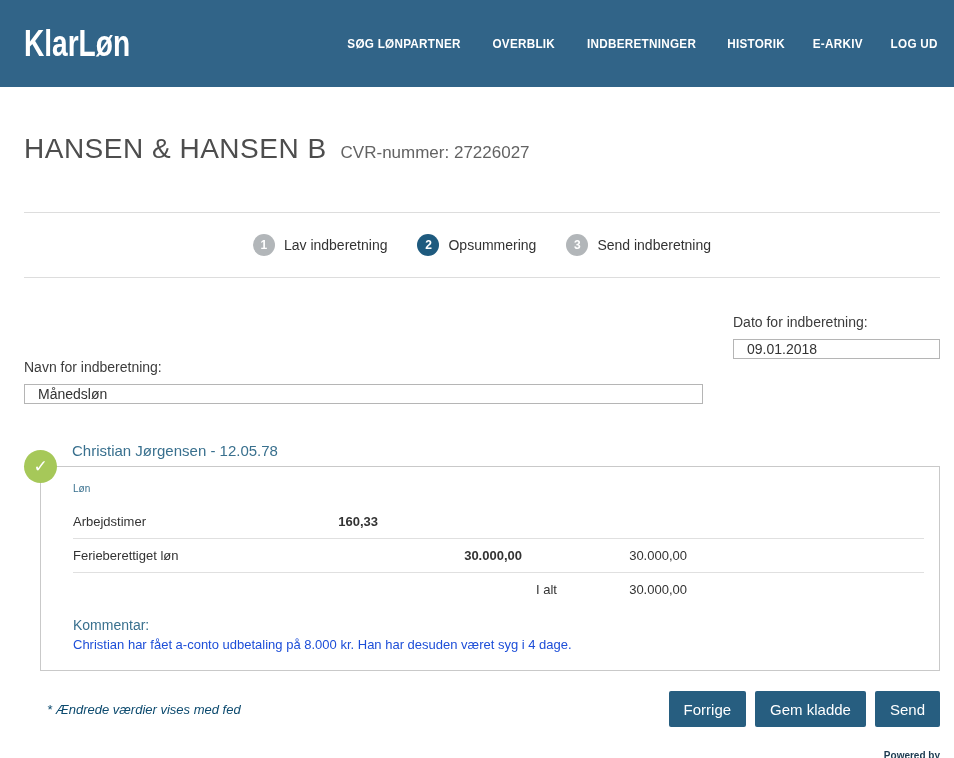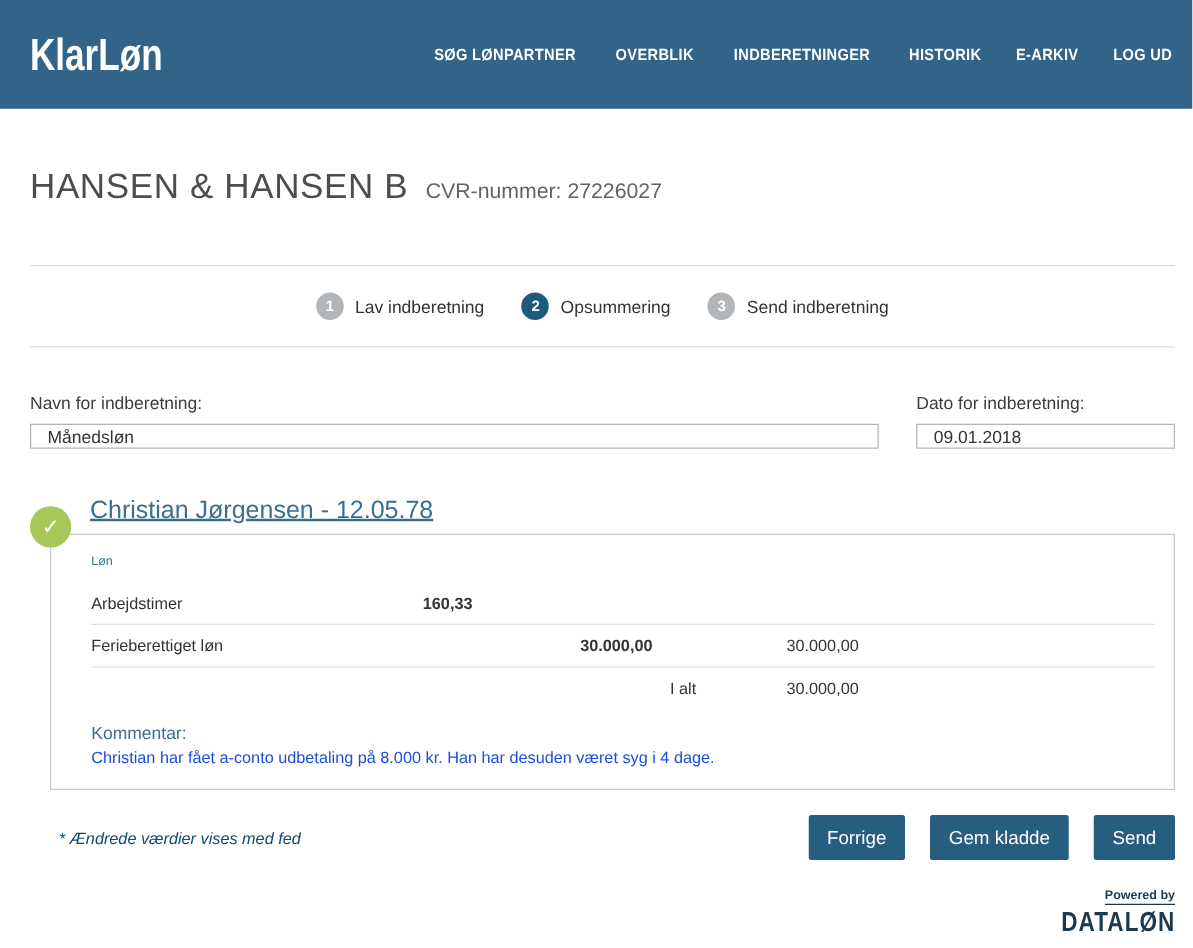--- a/index.html
+++ b/index.html
@@ -30,50 +30,50 @@
   .step { display: flex; align-items: center; cursor: pointer; }
   .step-circle { width: 22px; height: 22px; border-radius: 50%; background: #b2b6b9;
     color: #fff; font-size: 12px; font-weight: bold; display: flex; align-items: center;
     justify-content: center; flex: 0 0 22px; }
   .step.active .step-circle { background: #1e5a7e; }
   .step-label { font-size: 14px; color: #333; margin-left: 9px; white-space: nowrap; }
 
   
   .form-row { margin-top: 36px; display: flex; justify-content: space-between; }
   .field-label { font-size: 14px; color: #3c3c3c; margin-bottom: 9px; }
-  .field-name { width: 679px; }
+  .field-name { width: 679px; margin-top: 45px; }
   .field-date { width: 207px; }
   .text-input { width: 100%; height: 20px; border: 1px solid #b5b5b5; background: #fff;
     font-family: "Liberation Sans", sans-serif; font-size: 14px; color: #333; padding: 0 13px; }
 
   
   .employee { position: relative; margin-top: 38px; }
   .check-circle { position: absolute; left: 0; top: 8; top: 8px; width: 33px; height: 33px;
     border-radius: 50%; background: #a6c859; color: #fff; display: flex; align-items: center;
     justify-content: center; font-size: 17px; }
-  .emp-name { margin-left: 48px; font-size: 20px; color: #39708e; padding-bottom: 7px; text-decoration: underline; }
+  .emp-name { margin-left: 48px; font-size: 15px; color: #39708e; padding-bottom: 7px; }
   .card { margin-left: 16px; border: 1px solid #c9c9c9; padding: 16px 15px 18px 32px; }
   .section-title { color: #39708e; font-size: 10px; }
   .pay-table { margin-top: 11px; }
   .pay-row { display: grid; grid-template-columns: 233px 72px 144px 64px 101px 1fr;
     align-items: center; padding: 9px 0; font-size: 13px; }
   .pay-row.bordered { border-bottom: 1px solid #e0e0e0; }
   .pr-label { color: #333; }
   .pr-hours { text-align: right; font-weight: bold; }
   .pr-amount { text-align: right; font-weight: bold; }
   .pr-total-label { text-align: left; padding-left: 14px; }
   .pr-total { text-align: right; }
   .comment-label { margin-top: 11px; color: #39708e; font-size: 14px; }
   .comment-text { margin-top: 4px; font-size: 13px; color: #1d4ed8; }
 
   
   .footer-row { margin-top: 20px; display: flex; justify-content: space-between;
     align-items: center; }
   .note { margin-left: 23px; font-style: italic; font-size: 13px; color: #0c4a6e; }
-  .buttons { display: flex; gap: 20px; justify-content: flex-end; }
+  .buttons { display: flex; gap: 9px; justify-content: flex-end; }
   .btn { background: #275e80; color: #fff; border: none; border-radius: 2px; height: 36px;
     padding: 0 15px; font-family: "Liberation Sans", sans-serif; font-size: 15px; cursor: pointer; }
 
   .powered { margin-top: 23px; display: flex; flex-direction: column; align-items: flex-end; }
   .powered-by { font-size: 10px; font-weight: bold; color: #1b3a50;
     border-bottom: 1px solid #1b3a50; padding-bottom: 1px; }
   .brand { font-size: 22px; font-weight: bold; color: #1b3a50; letter-spacing: 1px;
     transform: scaleX(0.82); transform-origin: right center; margin-top: 1px; }
 </style>
 </head>

